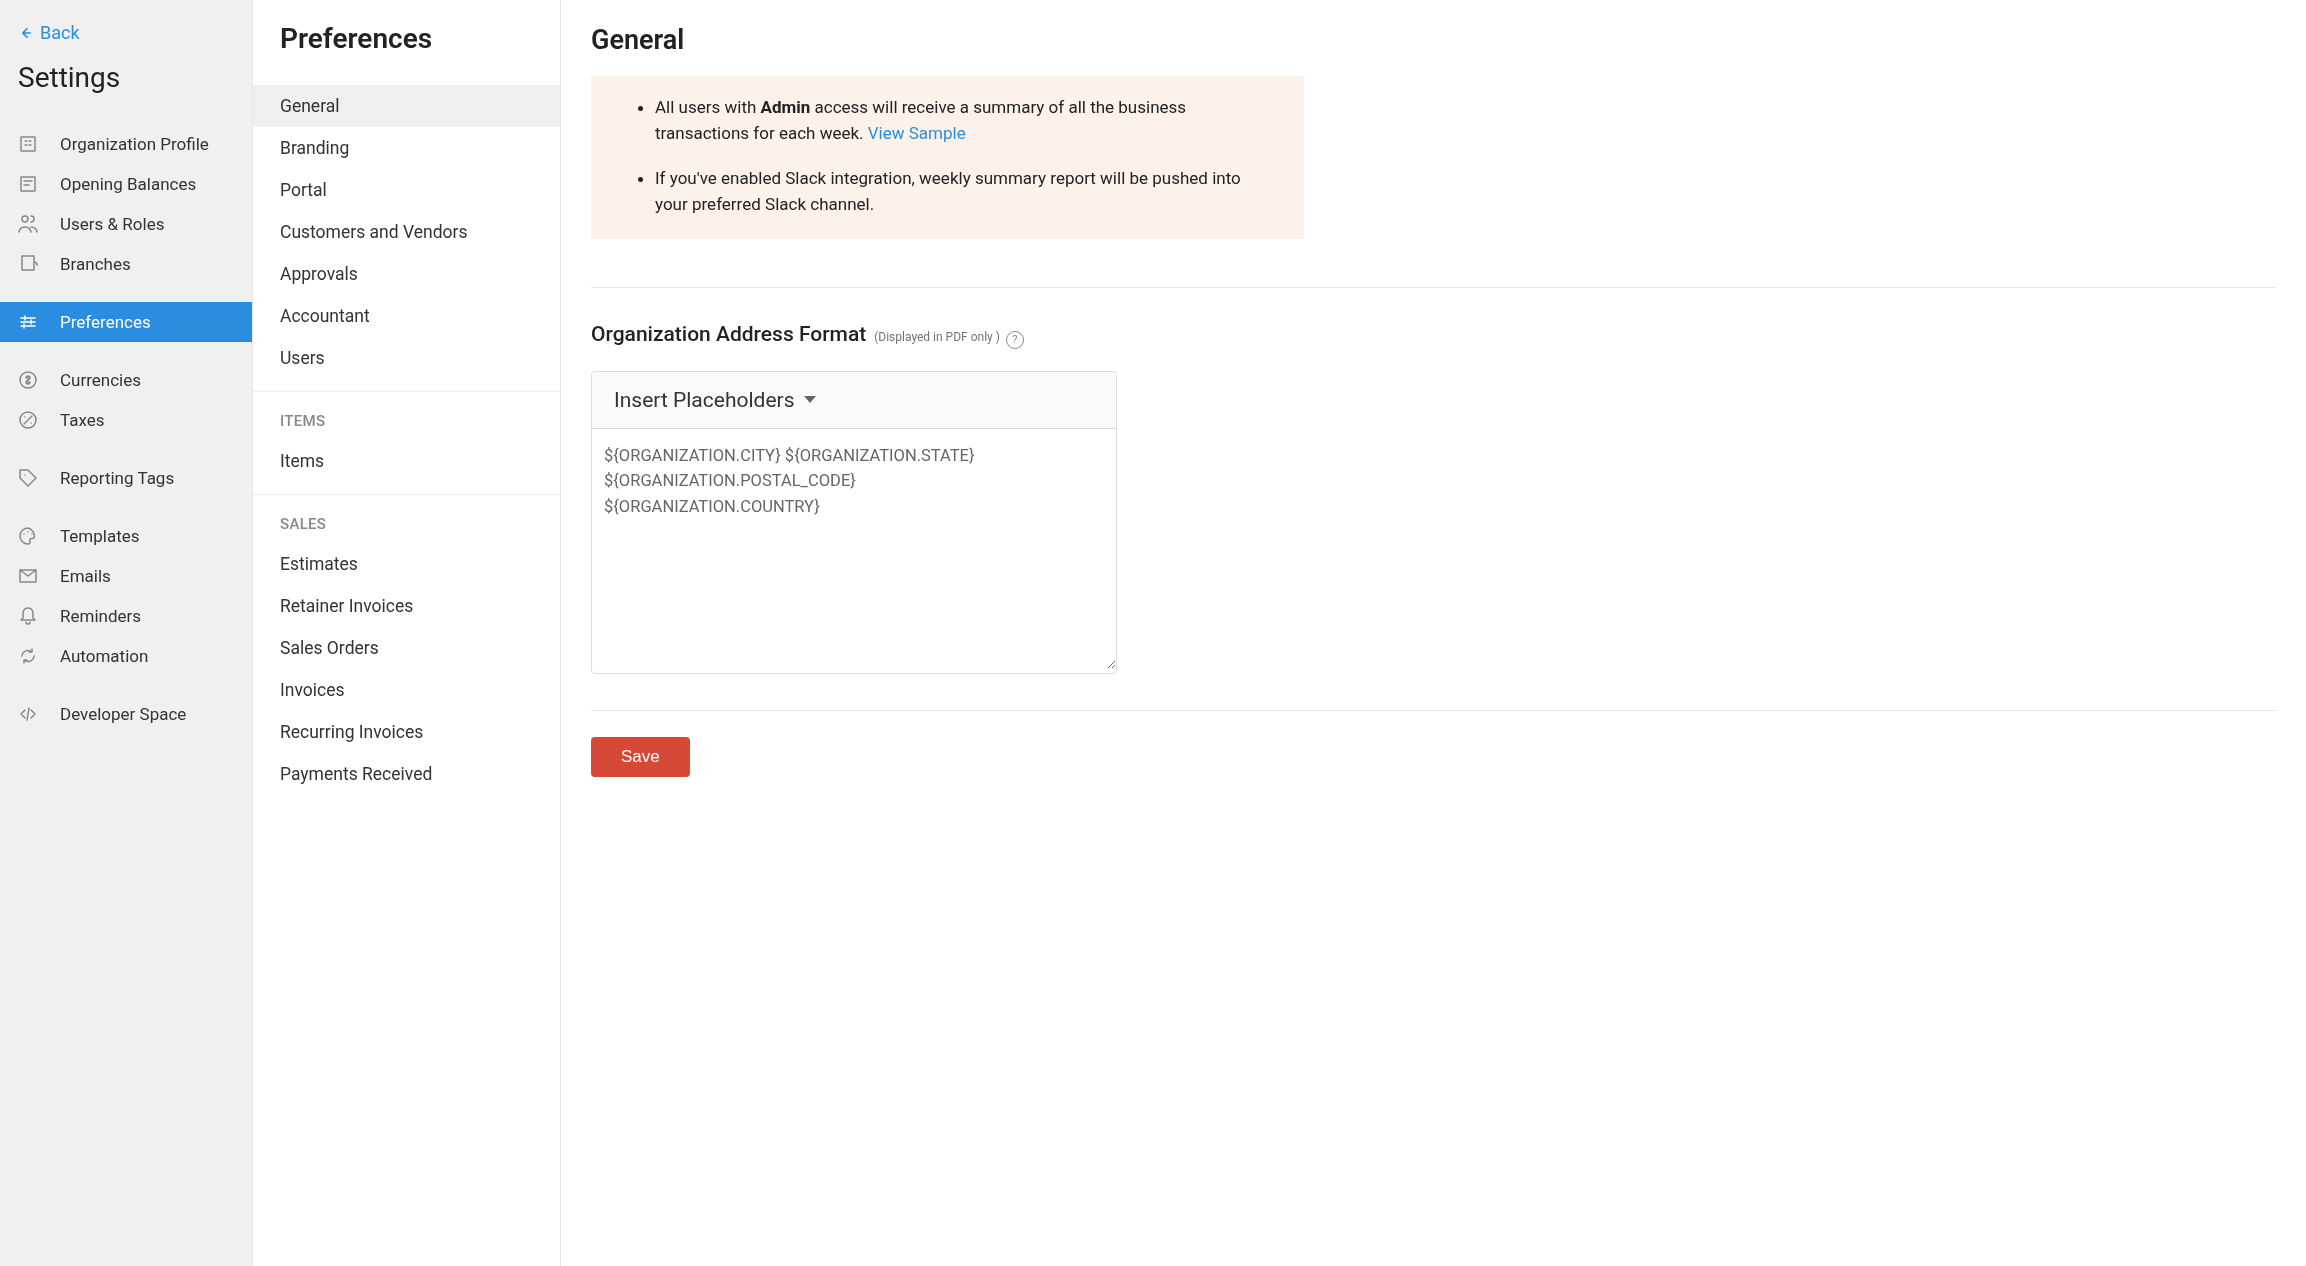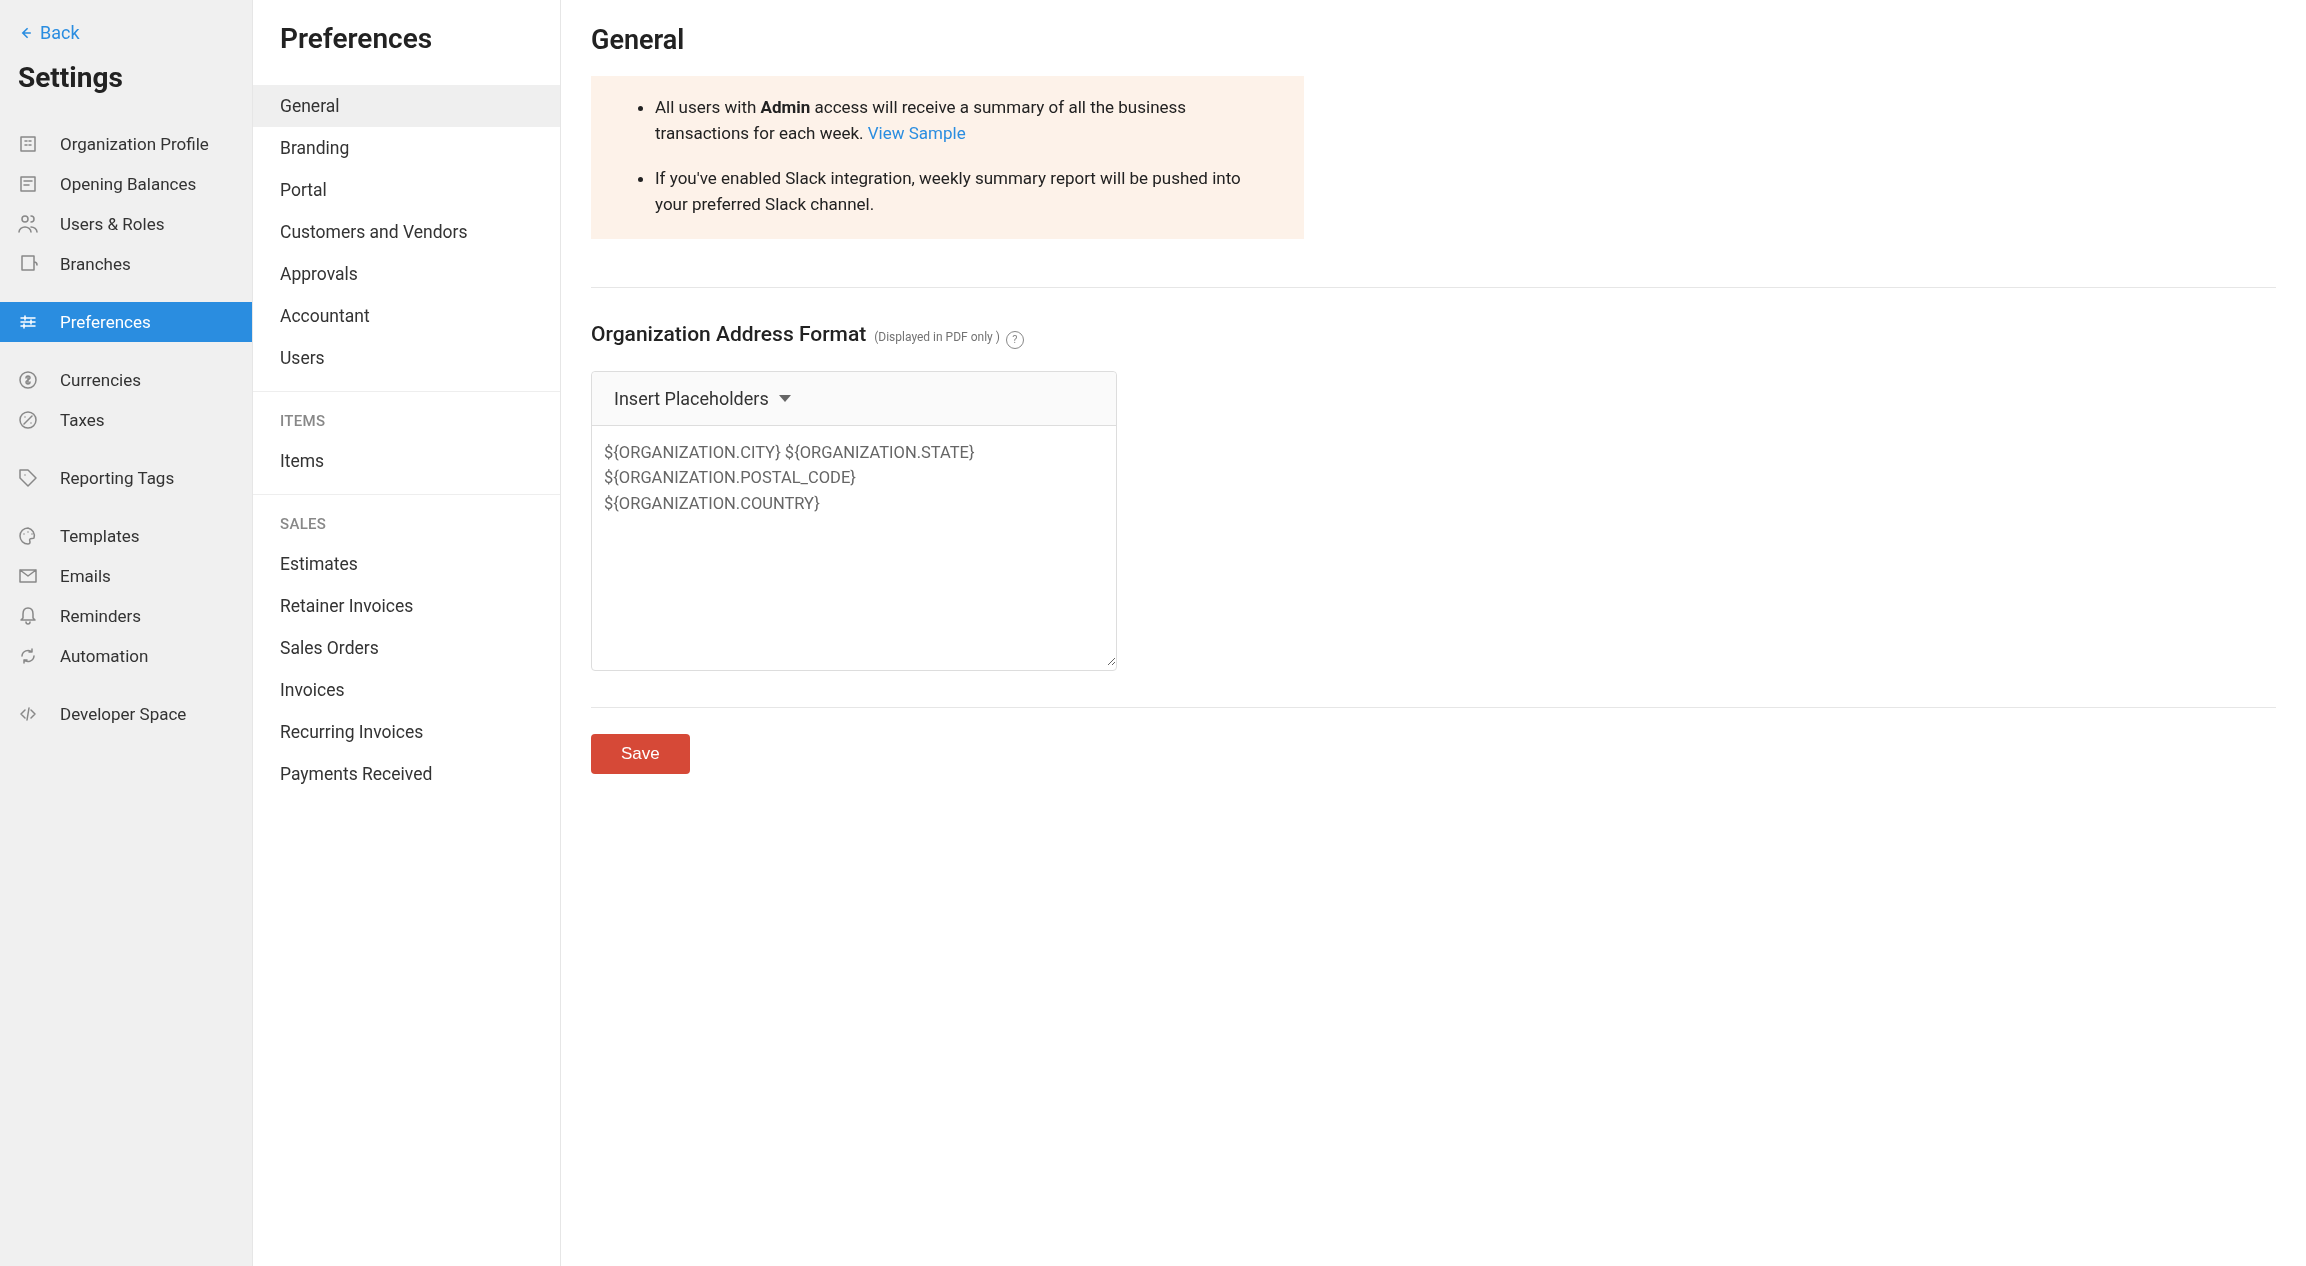--- a/index.html
+++ b/index.html
@@ -4,21 +4,21 @@
 <style>
 * { margin: 0; padding: 0; box-sizing: border-box; }
 body { font-family: -apple-system, BlinkMacSystemFont, "Segoe UI", Roboto, Helvetica, Arial, sans-serif; background: #ffffff; color: #222222; overflow: hidden; }
 
 .app { display: flex; height: 100vh; }
 
 
 .sidebar-settings { width: 253px; background: #f0f0f0; border-right: 1px solid #e6e6e6; padding-top: 22px; flex-shrink: 0; display: flex; flex-direction: column; }
 .back-link { color: #2a8de0; font-size: 18px; padding-left: 18px; margin-bottom: 18px; display: flex; align-items: center; gap: 6px; cursor: pointer; }
 .back-link svg { width: 16px; height: 16px; }
-.settings-title { font-size: 28px; font-weight: 700; color: #222; padding-left: 18px; margin-bottom: 30px; }
+.settings-title { font-size: 28px; font-weight: 400; color: #222; padding-left: 18px; margin-bottom: 30px; }
 .settings-list { list-style: none; }
 .settings-item { display: flex; align-items: center; gap: 22px; padding: 10px 18px; font-size: 17px; color: #333; cursor: pointer; }
 .settings-item.active { background: #2a8de0; color: #fff; }
 .settings-item .icon { width: 20px; height: 20px; display: flex; align-items: center; justify-content: center; color: #888; flex-shrink: 0; }
 .settings-item.active .icon { color: #fff; }
 .settings-spacer { height: 18px; }
 
 
 .sidebar-prefs { width: 308px; background: #fff; border-right: 1px solid #e6e6e6; padding-top: 22px; flex-shrink: 0; overflow-y: auto; position: relative; }
 .sidebar-prefs::-webkit-scrollbar { width: 10px; }
@@ -44,21 +44,21 @@
 .info-callout .admin { font-weight: 700; }
 .info-callout a { color: #2a8de0; text-decoration: none; cursor: pointer; }
 
 .hr { border: none; border-top: 1px solid #e6e6e6; margin: 48px 0 34px 0; }
 
 .section-heading { font-size: 21px; font-weight: 500; color: #222; display: inline; }
 .section-subheading { font-size: 12px; color: #737373; margin-left: 4px; }
 .help-circle { display: inline-flex; width: 18px; height: 18px; border: 1.5px solid #888; border-radius: 50%; align-items: center; justify-content: center; font-size: 11px; color: #888; vertical-align: -2px; margin-left: 2px; cursor: pointer; }
 
 .addr-block { border: 1px solid #ddd; border-radius: 4px; margin-top: 22px; width: 526px; max-width: 100%; }
-.addr-dropdown { padding: 16px 22px; font-size: 18px; color: #333; border-bottom: 1px solid #ddd; display: flex; align-items: center; gap: 10px; cursor: pointer; background: #fafafa; border-radius: 4px 4px 0 0; }
+.addr-dropdown { padding: 16px 22px; font-size: 21px; color: #333; border-bottom: 1px solid #ddd; display: flex; align-items: center; gap: 10px; cursor: pointer; background: #fafafa; border-radius: 4px 4px 0 0; }
 .addr-dropdown .caret { width: 0; height: 0; border-left: 6px solid transparent; border-right: 6px solid transparent; border-top: 7px solid #666; }
 .addr-textarea { width: 100%; border: none; outline: none; resize: both; padding: 14px 12px; font-family: inherit; font-size: 16.5px; color: #666; line-height: 1.55; min-height: 240px; border-radius: 0 0 4px 4px; }
 
 .save-row { margin-top: 36px; border-top: 1px solid #e6e6e6; padding-top: 26px; }
 .btn-save { background: #d64937; color: #fff; border: none; padding: 10px 30px; font-size: 17px; border-radius: 4px; cursor: pointer; }
 
 svg { display: block; }
 </style>
 </head>
 <body>

